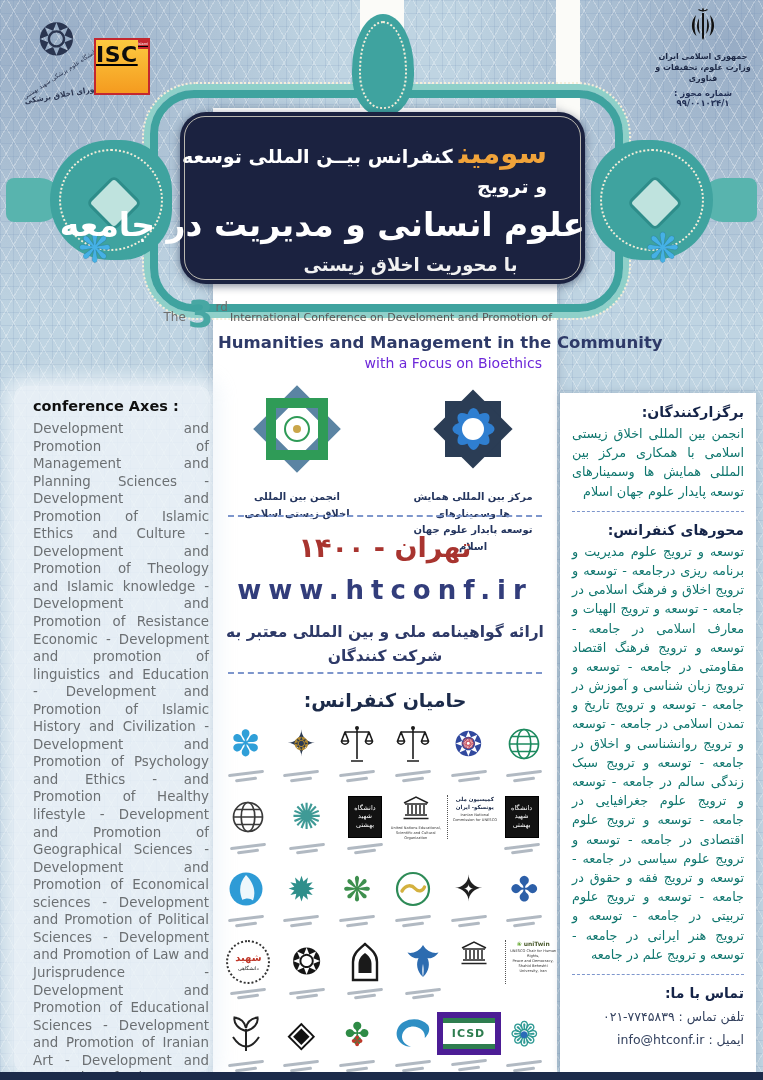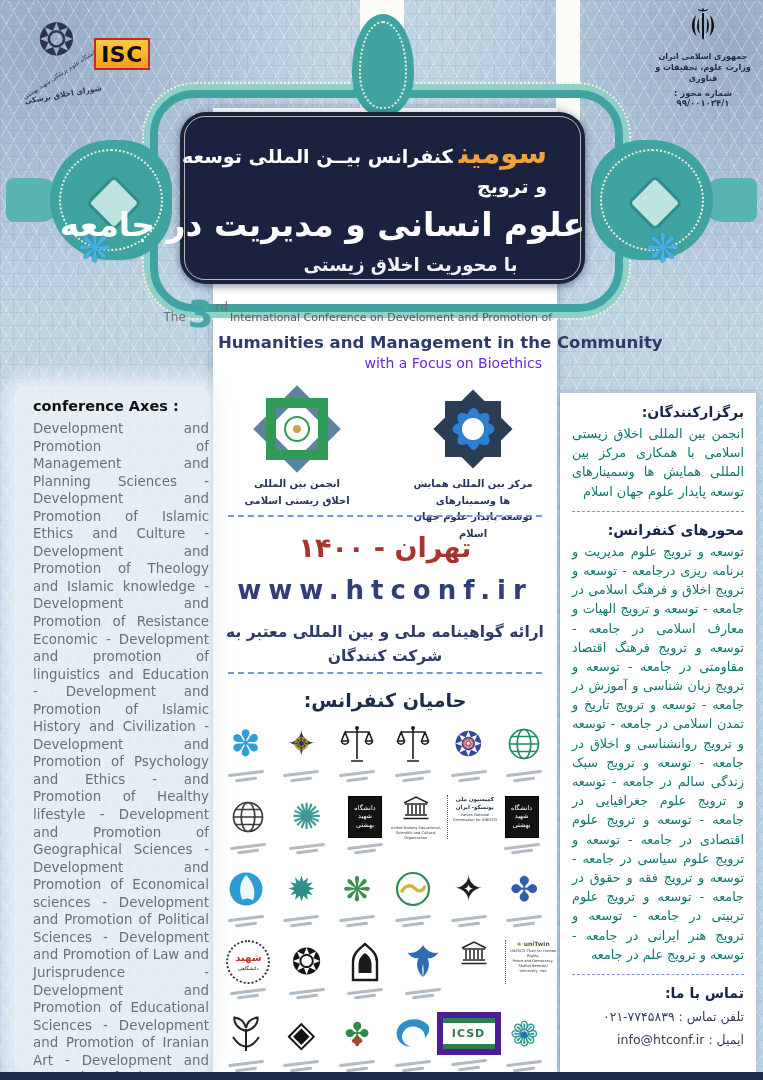--- a/index.html
+++ b/index.html
@@ -47,21 +47,21 @@
   .banner-line1{margin:26px 38px 0 0;text-align:right;color:#ffffff;font-size:19px;font-weight:700;line-height:30px;}
   .banner-line1 .hl{color:#f0a33a;font-size:29px;font-weight:800;margin-left:6px;}
   .banner-line2{text-align:center;color:#ffffff;font-size:33px;font-weight:800;margin-top:4px;letter-spacing:-.5px;white-space:nowrap;}
   .banner-line3{text-align:center;color:#f1f1f1;font-size:18px;font-weight:600;margin-top:10px;transform:translateX(28px);}
 
   
   .univ-seal{left:20px;top:18px;width:78px;height:92px;color:#2a3550;}
   .univ-seal .emb{position:absolute;left:18px;top:0;font-size:44px;line-height:1;}
   .univ-seal .t1{position:absolute;left:-8px;top:52px;width:96px;font-size:6px;transform:rotate(-33deg);text-align:center;color:#2a3550;}
   .univ-seal .t2{position:absolute;left:0;top:72px;width:86px;font-size:7.5px;font-weight:700;transform:rotate(-10deg);text-align:center;color:#2a3550;}
-  .isc{left:94px;top:38px;width:56px;height:32px;background:linear-gradient(#fcca40,#f59b1f);border:2px solid #c4272e;display:flex;flex-direction:column;box-sizing:border-box;}
+  .isc{left:94px;top:38px;width:56px;height:57px;background:linear-gradient(#fcca40,#f59b1f);border:2px solid #c4272e;display:flex;flex-direction:row;box-sizing:border-box;text-decoration:underline;}
   .isc .isc-label{flex:1;font-size:22px;font-weight:800;color:#0d0d0d;text-align:center;line-height:30px;letter-spacing:.5px;}
   .isc .isc-sub{height:9px;background:#c4272e;color:#fff;font-size:3.5px;line-height:9px;text-align:center;white-space:nowrap;overflow:hidden;}
 
   
   .gov{left:650px;top:4px;width:106px;text-align:center;direction:rtl;}
   .gov-line{font-size:8px;color:#1d2946;font-weight:700;line-height:1.35;}
   .gov-license{font-size:8.5px;color:#223055;margin-top:4px;font-weight:600;}
 
   
   .title-en{left:218px;top:299px;width:334px;text-align:center;}
@@ -69,21 +69,21 @@
   .te-the{font-size:12px;color:#6e6e6e;margin-top:11px;}
   .te-num{font-size:37px;font-weight:800;color:#48a7a3;line-height:.85;}
   .te-ord{font-size:12px;color:#6e6e6e;margin-top:1px;}
   .te-rest{font-size:11px;color:#565656;margin-top:12px;white-space:nowrap;}
   .te-row2{font-size:16.5px;font-weight:800;color:#2e3a68;margin-top:3px;white-space:nowrap;}
   .te-row3{font-size:14px;color:#6d28d9;text-align:right;padding-right:10px;margin-top:3px;}
 
   
   .org-row{left:218px;top:390px;width:334px;display:flex;justify-content:center;gap:56px;}
   .org{width:120px;text-align:center;}
-  .org-cap{margin-top:8px;font-size:10px;font-weight:700;color:#24355e;line-height:1.65;direction:rtl;}
+  .org-cap{margin-top:21px;font-size:10px;font-weight:700;color:#24355e;line-height:1.65;direction:rtl;}
   .ol1{position:relative;width:78px;height:78px;margin:0 auto;}
   .ol1 .s1{position:absolute;inset:8px;border:10px solid #5b84a3;transform:rotate(45deg);box-sizing:border-box;}
   .ol1 .s2{position:absolute;inset:8px;border:10px solid #2f9b57;box-sizing:border-box;}
   .ol1 .c{position:absolute;inset:26px;background:#fff;border:2px solid #2f9b57;border-radius:50%;box-sizing:border-box;}
   .ol1 .c::after{content:"";position:absolute;left:50%;top:50%;width:8px;height:8px;margin:-4px;border-radius:50%;background:#caa64a;}
   .ol2{position:relative;width:78px;height:78px;margin:0 auto;}
   .ol2 .st{position:absolute;inset:11px;background:#2b3d55;}
   .ol2 .st.r45{transform:rotate(45deg);}
   .ol2 .p{position:absolute;left:50%;top:50%;width:17px;height:42px;margin:-21px 0 0 -8.5px;background:#2f7fd1;border-radius:50%;}
   .ol2 .cw{position:absolute;inset:28px;background:#fff;border-radius:50%;}

